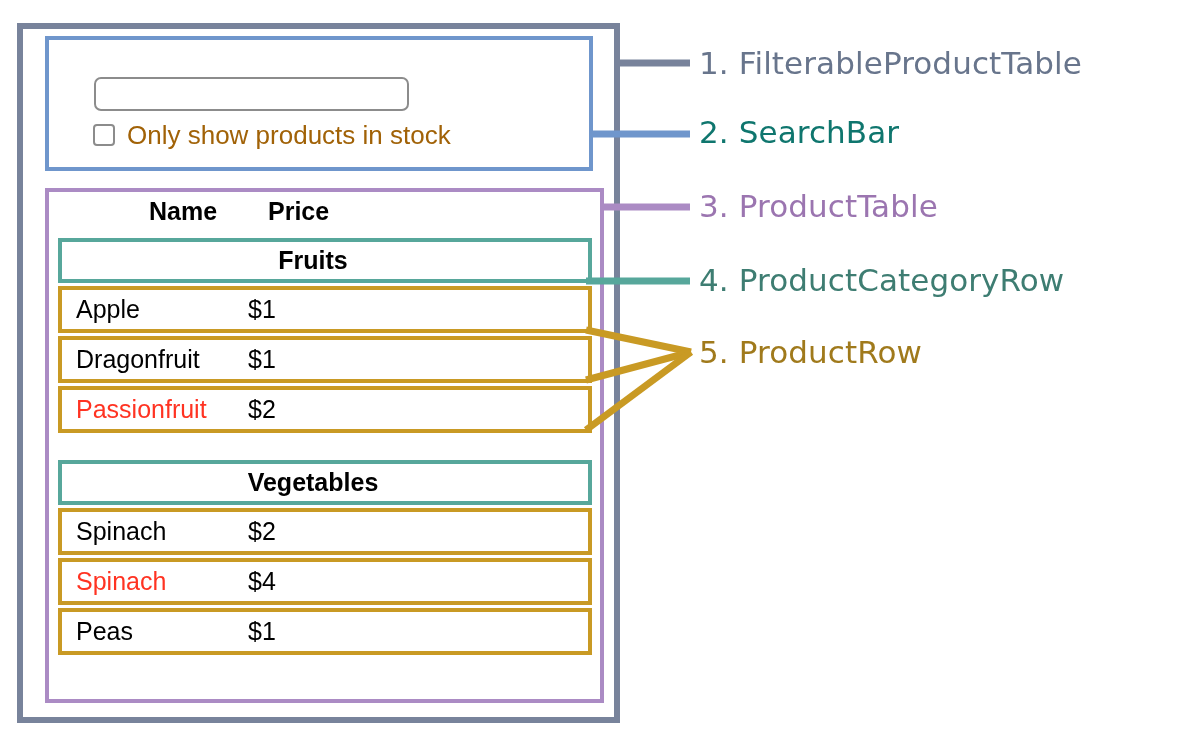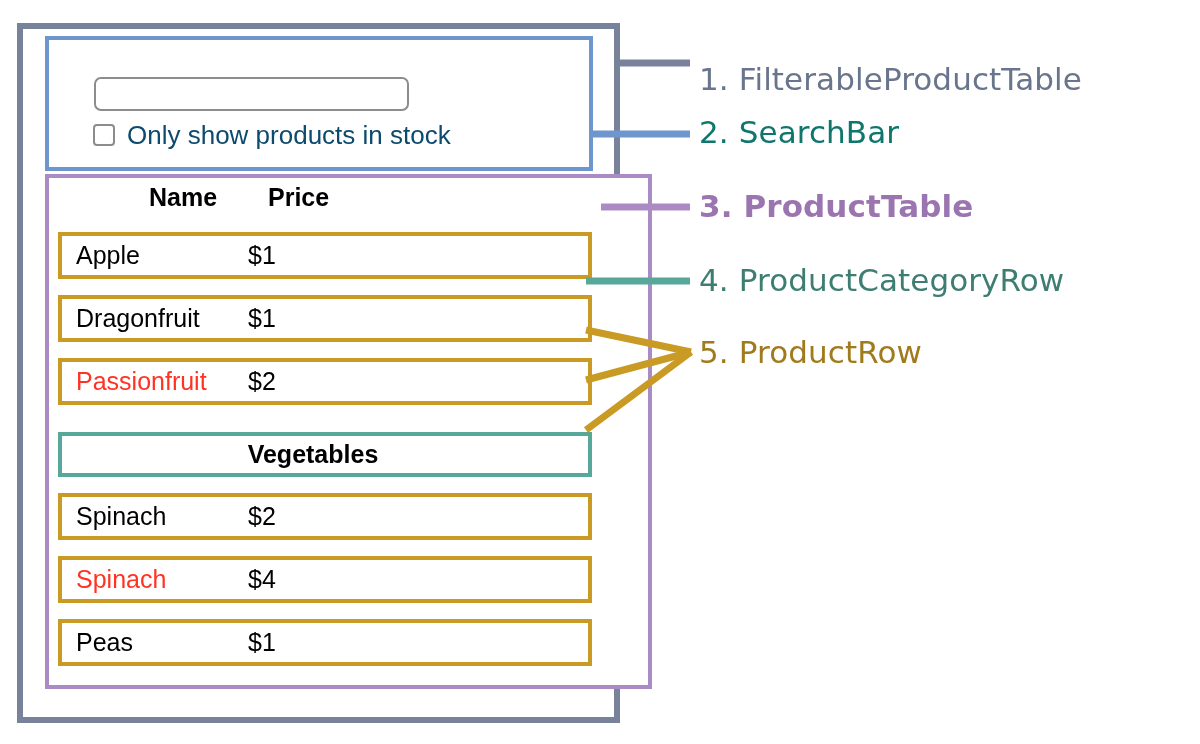--- a/index.html
+++ b/index.html
@@ -82,31 +82,31 @@
     height: 22px;
     box-sizing: border-box;
     border: 2px solid #8c8c8c;
     border-radius: 4px;
     background: #ffffff;
     flex: none;
   }
   .checkbox-label {
     font-family: "Liberation Sans", sans-serif;
     font-size: 26px;
-    color: #0c4a6e;
+    color: #a16207;
     white-space: nowrap;
     line-height: 1;
   }
 
   
   .producttable-box {
     position: absolute;
     left: 45px;
-    top: 174px;
-    width: 607px;
+    top: 188px;
+    width: 559px;
     height: 515px;
     box-sizing: border-box;
     border: 4px solid #ab8bc4;
     background: #ffffff;
     z-index: 3;
   }
 
   .table-inner {
     position: absolute;
     left: 9px;
@@ -151,21 +151,21 @@
   }
 
   .product-row {
     box-sizing: border-box;
     width: 534px;
     height: 47px;
     border: 4px solid #c99a24;
     background: #ffffff;
     display: flex;
     align-items: center;
-    margin-top: 16px;
+    margin-top: 3px;
     padding-left: 14px;
   }
   .product-row .cell-name {
     width: 172px;
     font-family: "Liberation Sans", sans-serif;
     font-size: 25px;
     color: #000000;
     line-height: 1;
     white-space: nowrap;
   }
@@ -182,23 +182,23 @@
   
   .legend-item {
     position: absolute;
     font-family: "DejaVu Sans", sans-serif;
     font-size: 31px;
     line-height: 1;
     white-space: nowrap;
     letter-spacing: 0.1px;
     z-index: 6;
   }
-  #legend-1 { left: 699px; top: 48px;  color: #68758c; margin-top: 16px; }
+  #legend-1 { left: 699px; top: 48px;  color: #68758c; }
   #legend-2 { left: 699px; top: 117px; color: #0f766e; }
-  #legend-3 { left: 699px; top: 191px; color: #9b75b0; font-weight: bold; }
+  #legend-3 { left: 699px; top: 191px; color: #9b75b0; }
   #legend-4 { left: 699px; top: 265px; color: #3e7d72; }
   #legend-5 { left: 699px; top: 337px; color: #a07a1c; }
 </style>
 </head>
 <body>
 
 <svg id="connectors" viewBox="0 0 1200 744">
 
   <line x1="617" y1="63" x2="690" y2="63" stroke="#78839b" stroke-width="7"></line>
 
@@ -225,20 +225,23 @@
 </div>
 
 <div class="producttable-box">
   <div class="table-inner">
 
     <div class="table-head">
       <span class="th th-name">Name</span>
       <span class="th th-price">Price</span>
     </div>
 
+    <div class="category-row">
+      <span class="cat-label">Fruits</span>
+    </div>
 
     <div class="product-row">
       <span class="cell-name">Apple</span>
       <span class="cell-price">$1</span>
     </div>
 
     <div class="product-row">
       <span class="cell-name">Dragonfruit</span>
       <span class="cell-price">$1</span>
     </div>

